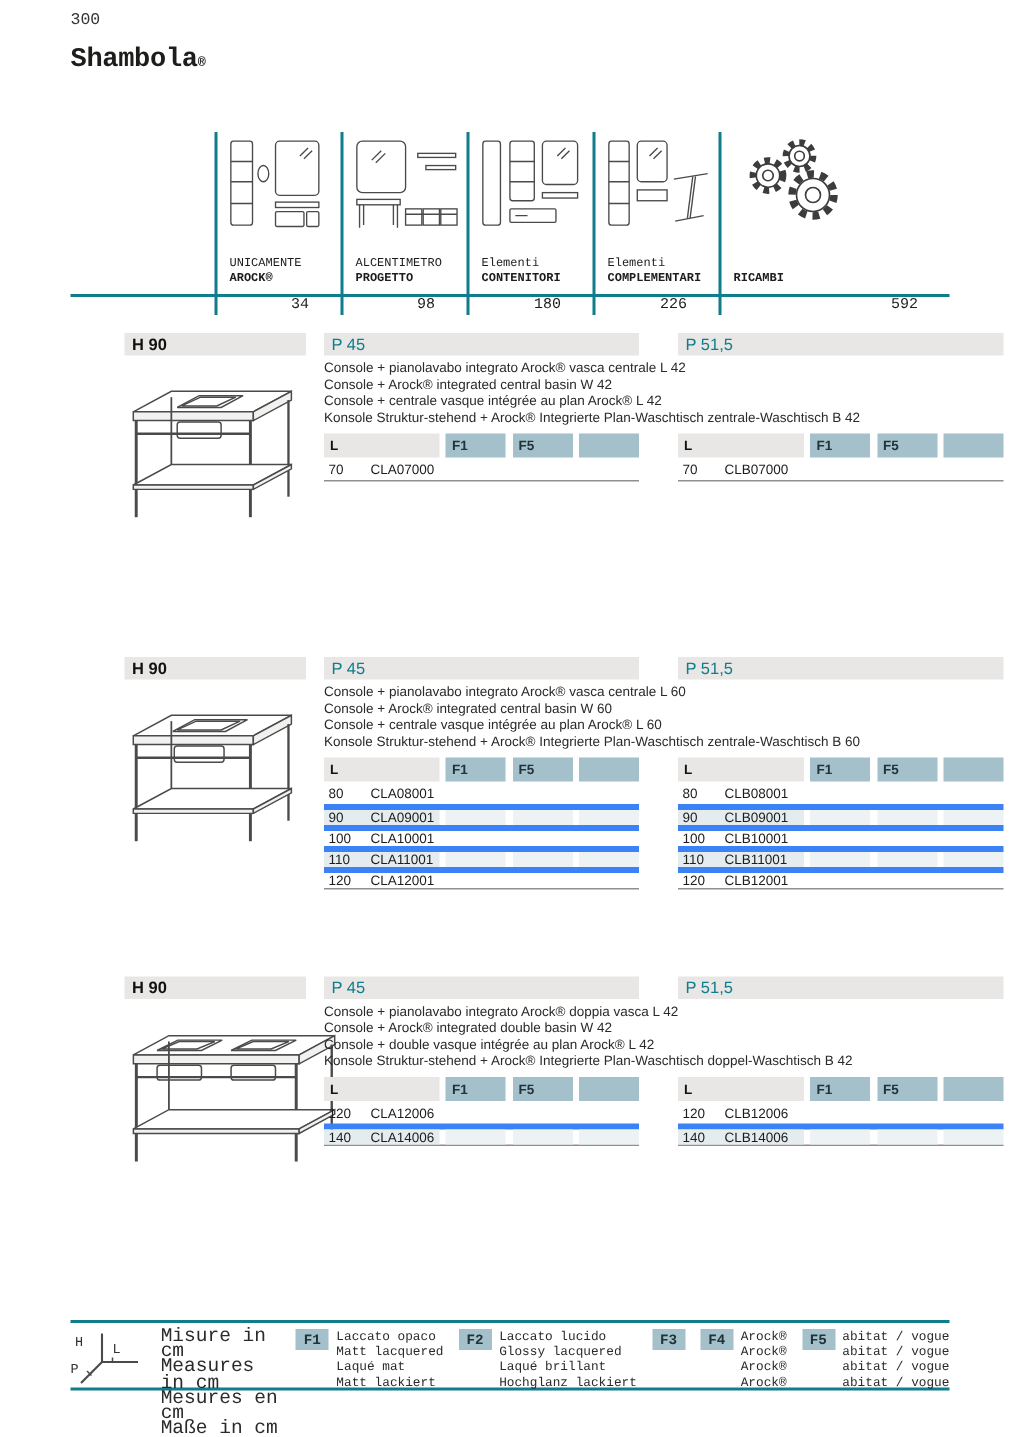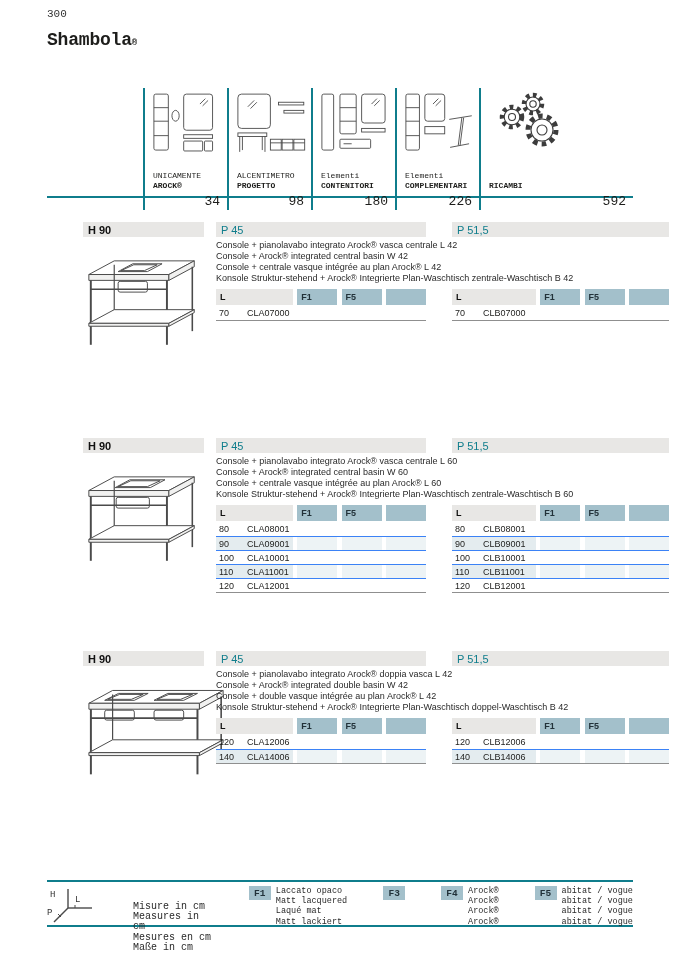--- a/index.html
+++ b/index.html
@@ -20,21 +20,21 @@
   
   .nav { top:88px; height:122px; }
   .nav-hline { position:absolute; left:0; right:0; top:108px; height:2px; background:#0f7d8c; }
   .nav-cells { position:absolute; left:96px; right:0; top:0; bottom:0; display:flex; }
   .nav-cell { position:relative; border-left:2px solid #0f7d8c; width:84px; flex:0 0 auto; padding:2px 0 0 8px; }
   .nav-cell:last-child { flex:1 1 auto; }
   .nav-icon { height:70px; display:flex; align-items:flex-start; }
   .nav-labels { position:absolute; left:8px; bottom:20px; font-size:8px; line-height:9.5px; white-space:nowrap; }
   .nav-l1 { font-weight:normal; }
   .nav-l2 { font-weight:bold; }
-  .nav-page { position:absolute; right:7px; bottom:1px; font-size:13px; }
+  .nav-page { position:absolute; right:21px; bottom:1px; font-size:10px; }
   .lineart { stroke:#4a4a4a; fill:none; stroke-width:1; }
   .lineart .f { fill:#fff; }
   .lineart .sh { fill:#f1f1f0; }
 
   
   .section { left:47px; width:586px; position:absolute; }
   .sec-grid { display:grid; grid-template-columns:121px 12px 210px 26px 217px;margin-left:36px; }
   .bar { height:15px; background:#e8e7e5; display:flex; align-items:center; padding-left:5px; }
   .h-bar { font-size:11px; font-weight:bold; color:#111; }
   .p-bar { font-size:11px; font-weight:normal; color:#0f7d8c; }
@@ -48,33 +48,33 @@
   .tbl .tr { display:grid; grid-template-columns:77px 40px 40px 40px; column-gap:4.3px; height:14px; align-items:stretch; }
   .tbl.right { width:217px; }
   .tbl.right .tr { grid-template-columns:84px 40px 40px 40px; }
   .tr.th { height:16px; margin-bottom:1px; }
   .th .hL { background:#e8e7e5; font-weight:bold; color:#111; }
   .th .hF { background:#a3c0cb; font-weight:bold; color:#22323a; }
   .td { display:flex; align-items:center; }
   .hL, .hF { padding-left:4px; }
   .lcol { display:flex; align-items:center; }
   .lv { width:31px; padding-left:3px; }
-  .tbl .tr:nth-child(n+3) { border-top:1px solid #3b82f6; }
+  .tbl .tr:nth-child(n+3) { border-top:4px solid #3b82f6; }
   .tbl .tr:nth-child(odd):not(.th) .lcol { background:#e4ecef; }
   .tbl .tr:nth-child(odd):not(.th) .fcell { background:#edf3f5; }
 
   
   .legend { top:880px; height:47px; border-top:2px solid #0f7d8c; border-bottom:2px solid #0f7d8c;
             display:flex; align-items:flex-start; padding:4px 0 3px 0; justify-content:space-between; }
   .hpl { position:relative; width:50px; height:38px; flex:0 0 auto; }
   .hpl span { position:absolute; font-size:9px; color:#333; }
   .axis-h { left:3px; top:4px; }
   .axis-l { left:28px; top:9px; }
   .axis-p { left:0px; top:22px; }
-  .measures { font-size:10px; line-height:10.2px; color:#2a2a2a; width:80px; flex:0 0 auto;margin-top:16px; }
+  .measures { font-size:13px; line-height:10.2px; color:#2a2a2a; width:80px; flex:0 0 auto; }
   .fin { display:flex; gap:5px; flex:0 0 auto; }
   .fbadge { width:22px; height:14px; background:#a3c0cb; color:#22323a; font-size:9.5px; font-weight:bold;
             display:flex; align-items:center; justify-content:center; flex:0 0 auto; }
   .flines { font-size:8.5px; line-height:10.2px; color:#2a2a2a; white-space:nowrap; }
 </style>
 </head>
 <body>
 
 <div class="abs cx page-number">300</div>
 <div class="abs cx title"><span>Shambola</span><span class="reg">®</span></div>
@@ -546,20 +546,29 @@
   <div class="fin">
     <div class="fbadge">F1</div>
     <div class="flines">
       <div>Laccato opaco</div>
       <div>Matt lacquered</div>
       <div>Laqué mat</div>
       <div>Matt lackiert</div>
     </div>
   </div>
   <div class="fin">
+    <div class="fbadge">F2</div>
+    <div class="flines">
+      <div>Laccato lucido</div>
+      <div>Glossy lacquered</div>
+      <div>Laqué brillant</div>
+      <div>Hochglanz lackiert</div>
+    </div>
+  </div>
+  <div class="fin">
     <div class="fbadge">F3</div>
   </div>
   <div class="fin">
     <div class="fbadge">F4</div>
     <div class="flines">
       <div>Arock®</div>
       <div>Arock®</div>
       <div>Arock®</div>
       <div>Arock®</div>
     </div>

